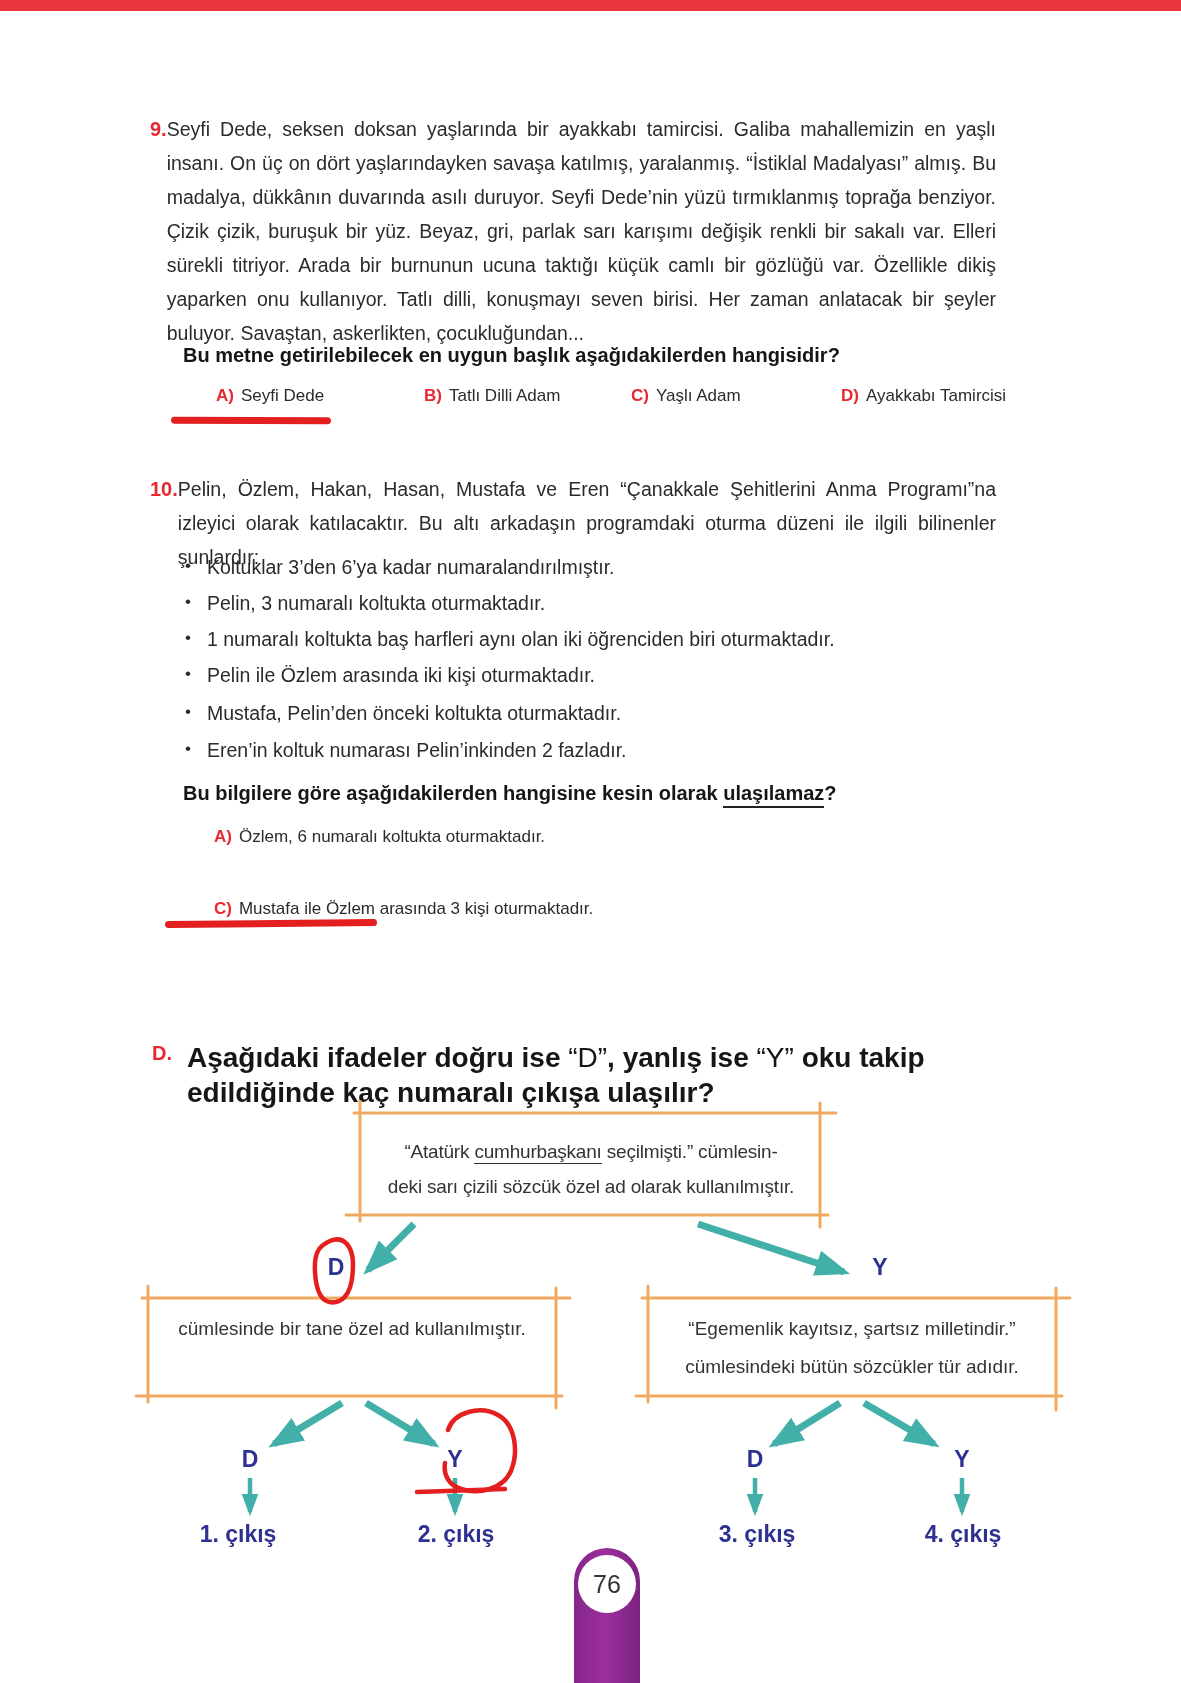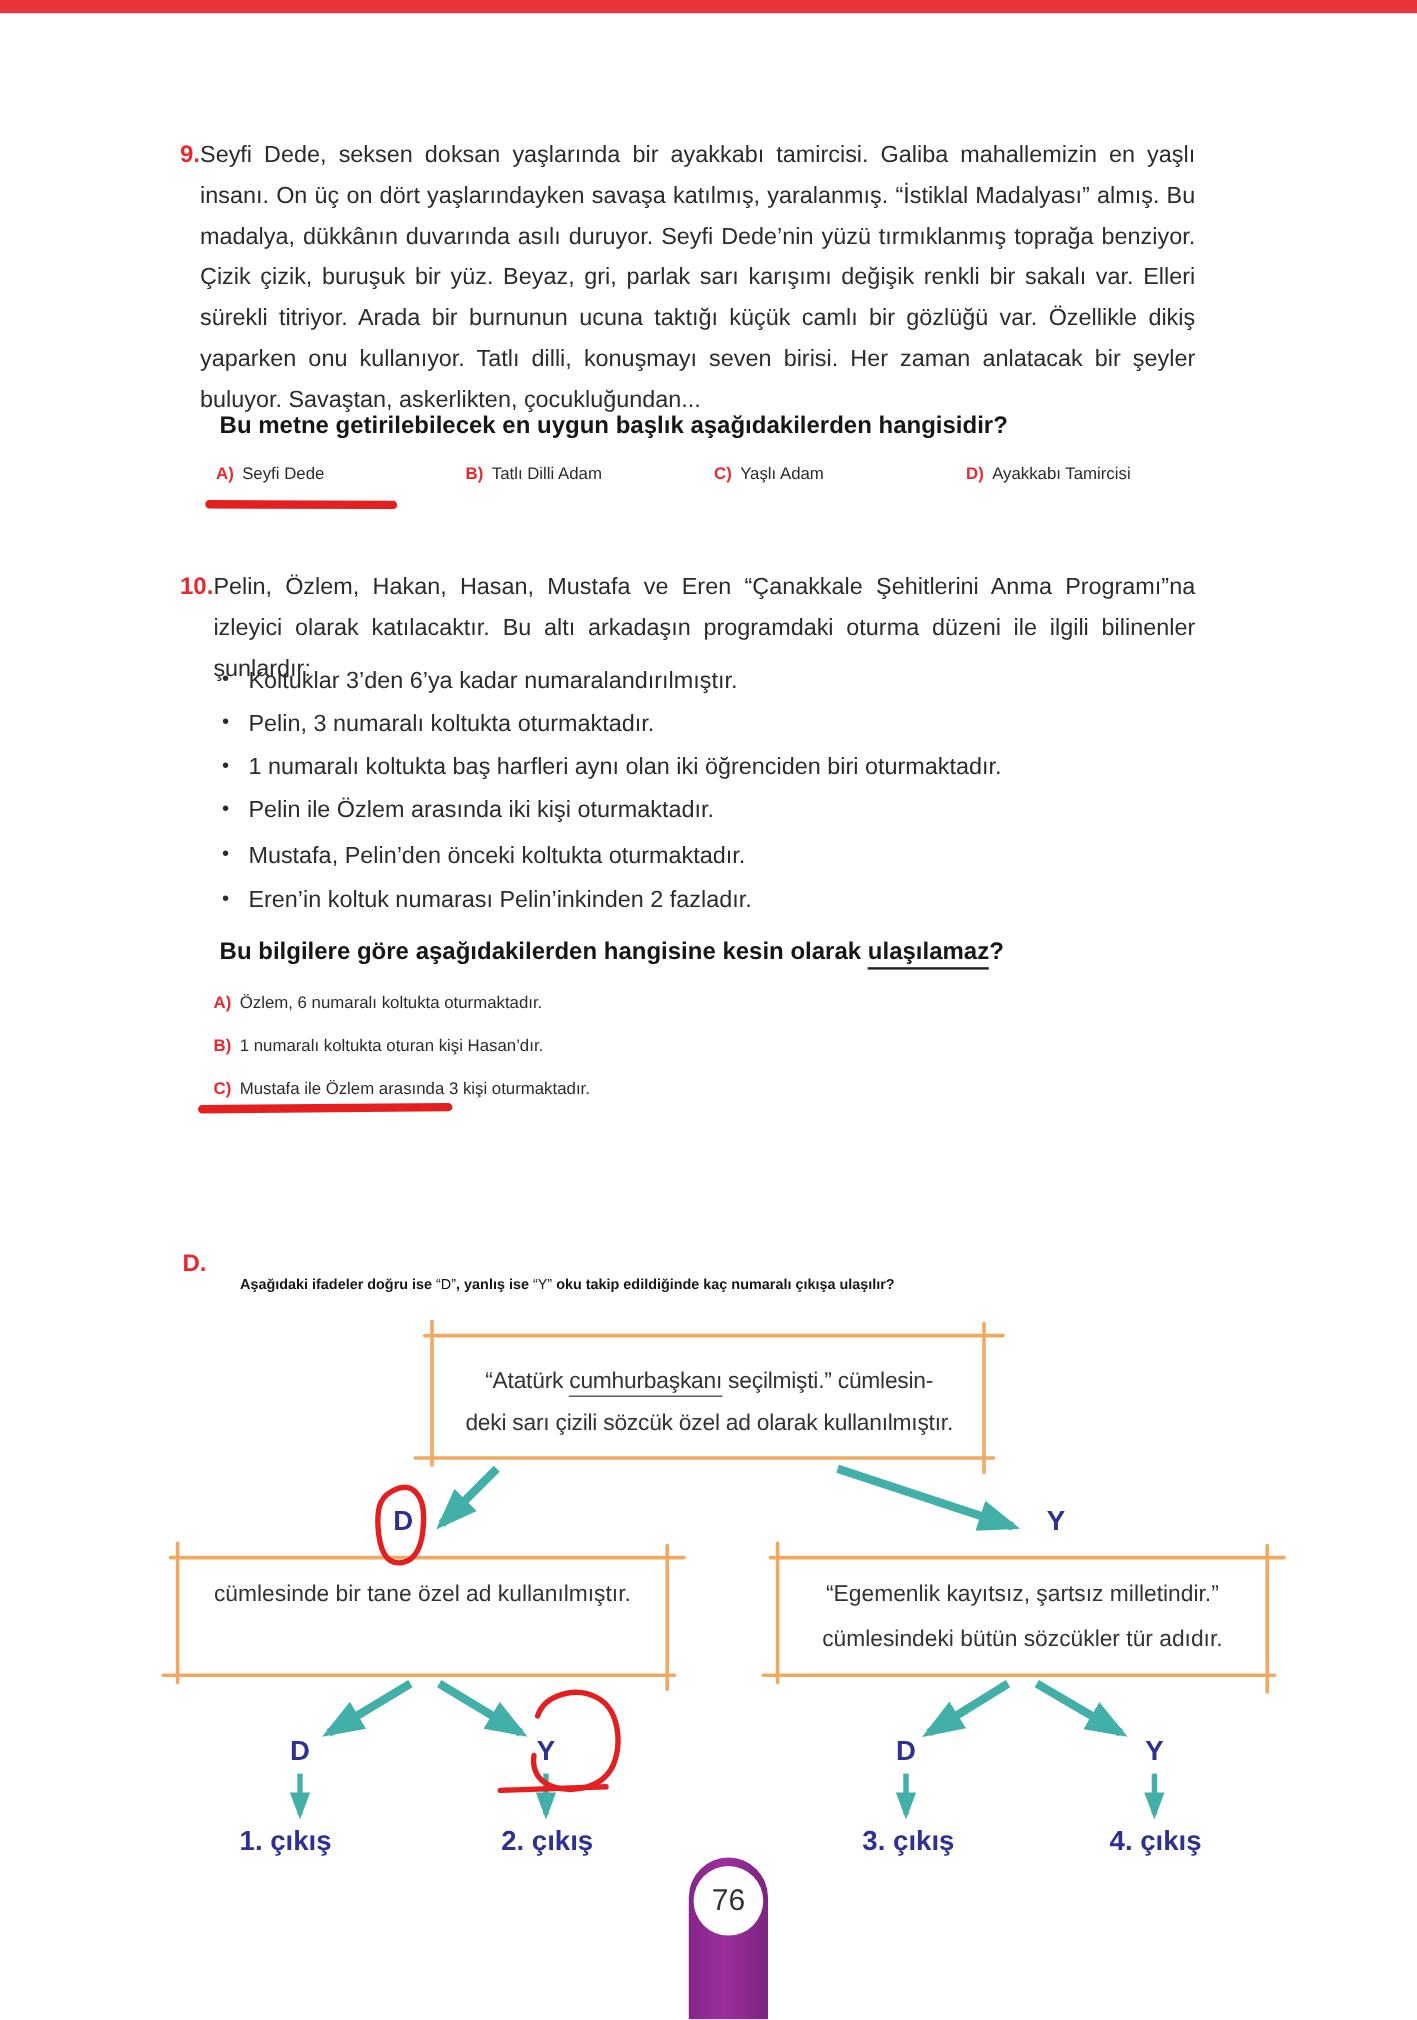--- a/index.html
+++ b/index.html
@@ -9,27 +9,27 @@
   }
   .topbar{position:absolute;left:0;top:0;width:1181px;height:11px;background:#e9343b;}
 
   
   .qrow{position:absolute;display:flex;}
   .qrow .num{flex:none;font-weight:bold;color:#e8282f;font-size:20px;line-height:34px;}
   .qrow .body-text{margin:0;flex:1;font-size:19.5px;line-height:34px;text-align:justify;color:#2b2b2b;}
   .stem{position:absolute;font-weight:bold;font-size:20px;color:#161616;white-space:nowrap;}
   .stem .u-word{border-bottom:2.5px solid #222;padding-bottom:2px;}
 
-  .opt{position:absolute;font-size:14px;white-space:nowrap;color:#2b2b2b;}
+  .opt{position:absolute;font-size:17px;white-space:nowrap;color:#2b2b2b;margin-left:36px;}
   .opt .letter{color:#e8282f;font-weight:bold;margin-right:7px;}
 
   .red-underline{position:absolute;background:#e3201f;border-radius:3.5px;}
 
   
-  .d-prompt-text{margin:17px;flex:1;font-weight:bold;font-size:12px;line-height:35px;color:#161616;}
+  .d-prompt-text{margin:4px;flex:1;font-weight:bold;font-size:28px;line-height:35px;color:#161616;}
   .d-prompt-text .quoted{font-weight:normal;}
 
   
   .flowchart{position:absolute;left:0;top:1100px;width:1181px;height:480px;}
   .flowchart svg{position:absolute;left:0;top:0;}
   .fc-box-text{position:absolute;text-align:center;color:#333;}
   .fc-box-text.top{left:366px;top:34px;width:450px;font-size:19px;line-height:35px;letter-spacing:-0.2px;}
   .fc-box-text.leftb{left:154px;top:210px;width:396px;font-size:19px;line-height:38px;}
   .fc-box-text.rightb{left:654px;top:210px;width:396px;font-size:19px;line-height:38px;}
   .fc-box-text .u-word{border-bottom:1.5px solid #333;padding-bottom:1px;}
@@ -85,23 +85,20 @@
     <div class="bullet-item" style="top:146px;">Mustafa, Pelin’den önceki koltukta oturmaktadır.</div>
     <div class="bullet-item" style="top:183px;">Eren’in koltuk numarası Pelin’inkinden 2 fazladır.</div>
   </div>
 
   <div class="stem" style="left:183px;top:782px;">
     <span>Bu bilgilere göre aşağıdakilerden hangisine kesin olarak </span><span class="u-word">ulaşılamaz</span><span>?</span>
   </div>
 
   <div class="opt" style="left:178px;top:827px;">
     <span class="letter">A)</span><span>Özlem, 6 numaralı koltukta oturmaktadır.</span>
-  </div>
-  <div class="opt" style="left:178px;top:863px;">
-    <span class="letter">B)</span><span>1 numaralı koltukta oturan kişi Hasan’dır.</span>
   </div>
   <div class="opt" style="left:178px;top:899px;">
     <span class="letter">C)</span><span>Mustafa ile Özlem arasında 3 kişi oturmaktadır.</span>
   </div>
   <div class="red-underline" style="left:165px;top:920px;width:212px;height:6.5px;transform:rotate(-0.5deg);"></div>
 
   <div class="qrow" style="left:152px;top:1036px;width:884px;">
     <span class="num" style="width:31px;">D.</span>
     <p class="d-prompt-text"><span>Aşağıdaki ifadeler doğru ise </span><span class="quoted">“D”</span><span>, yanlış ise </span><span class="quoted">“Y”</span><span> oku takip edildiğinde kaç numaralı çıkışa ulaşılır?</span></p>
   </div>

